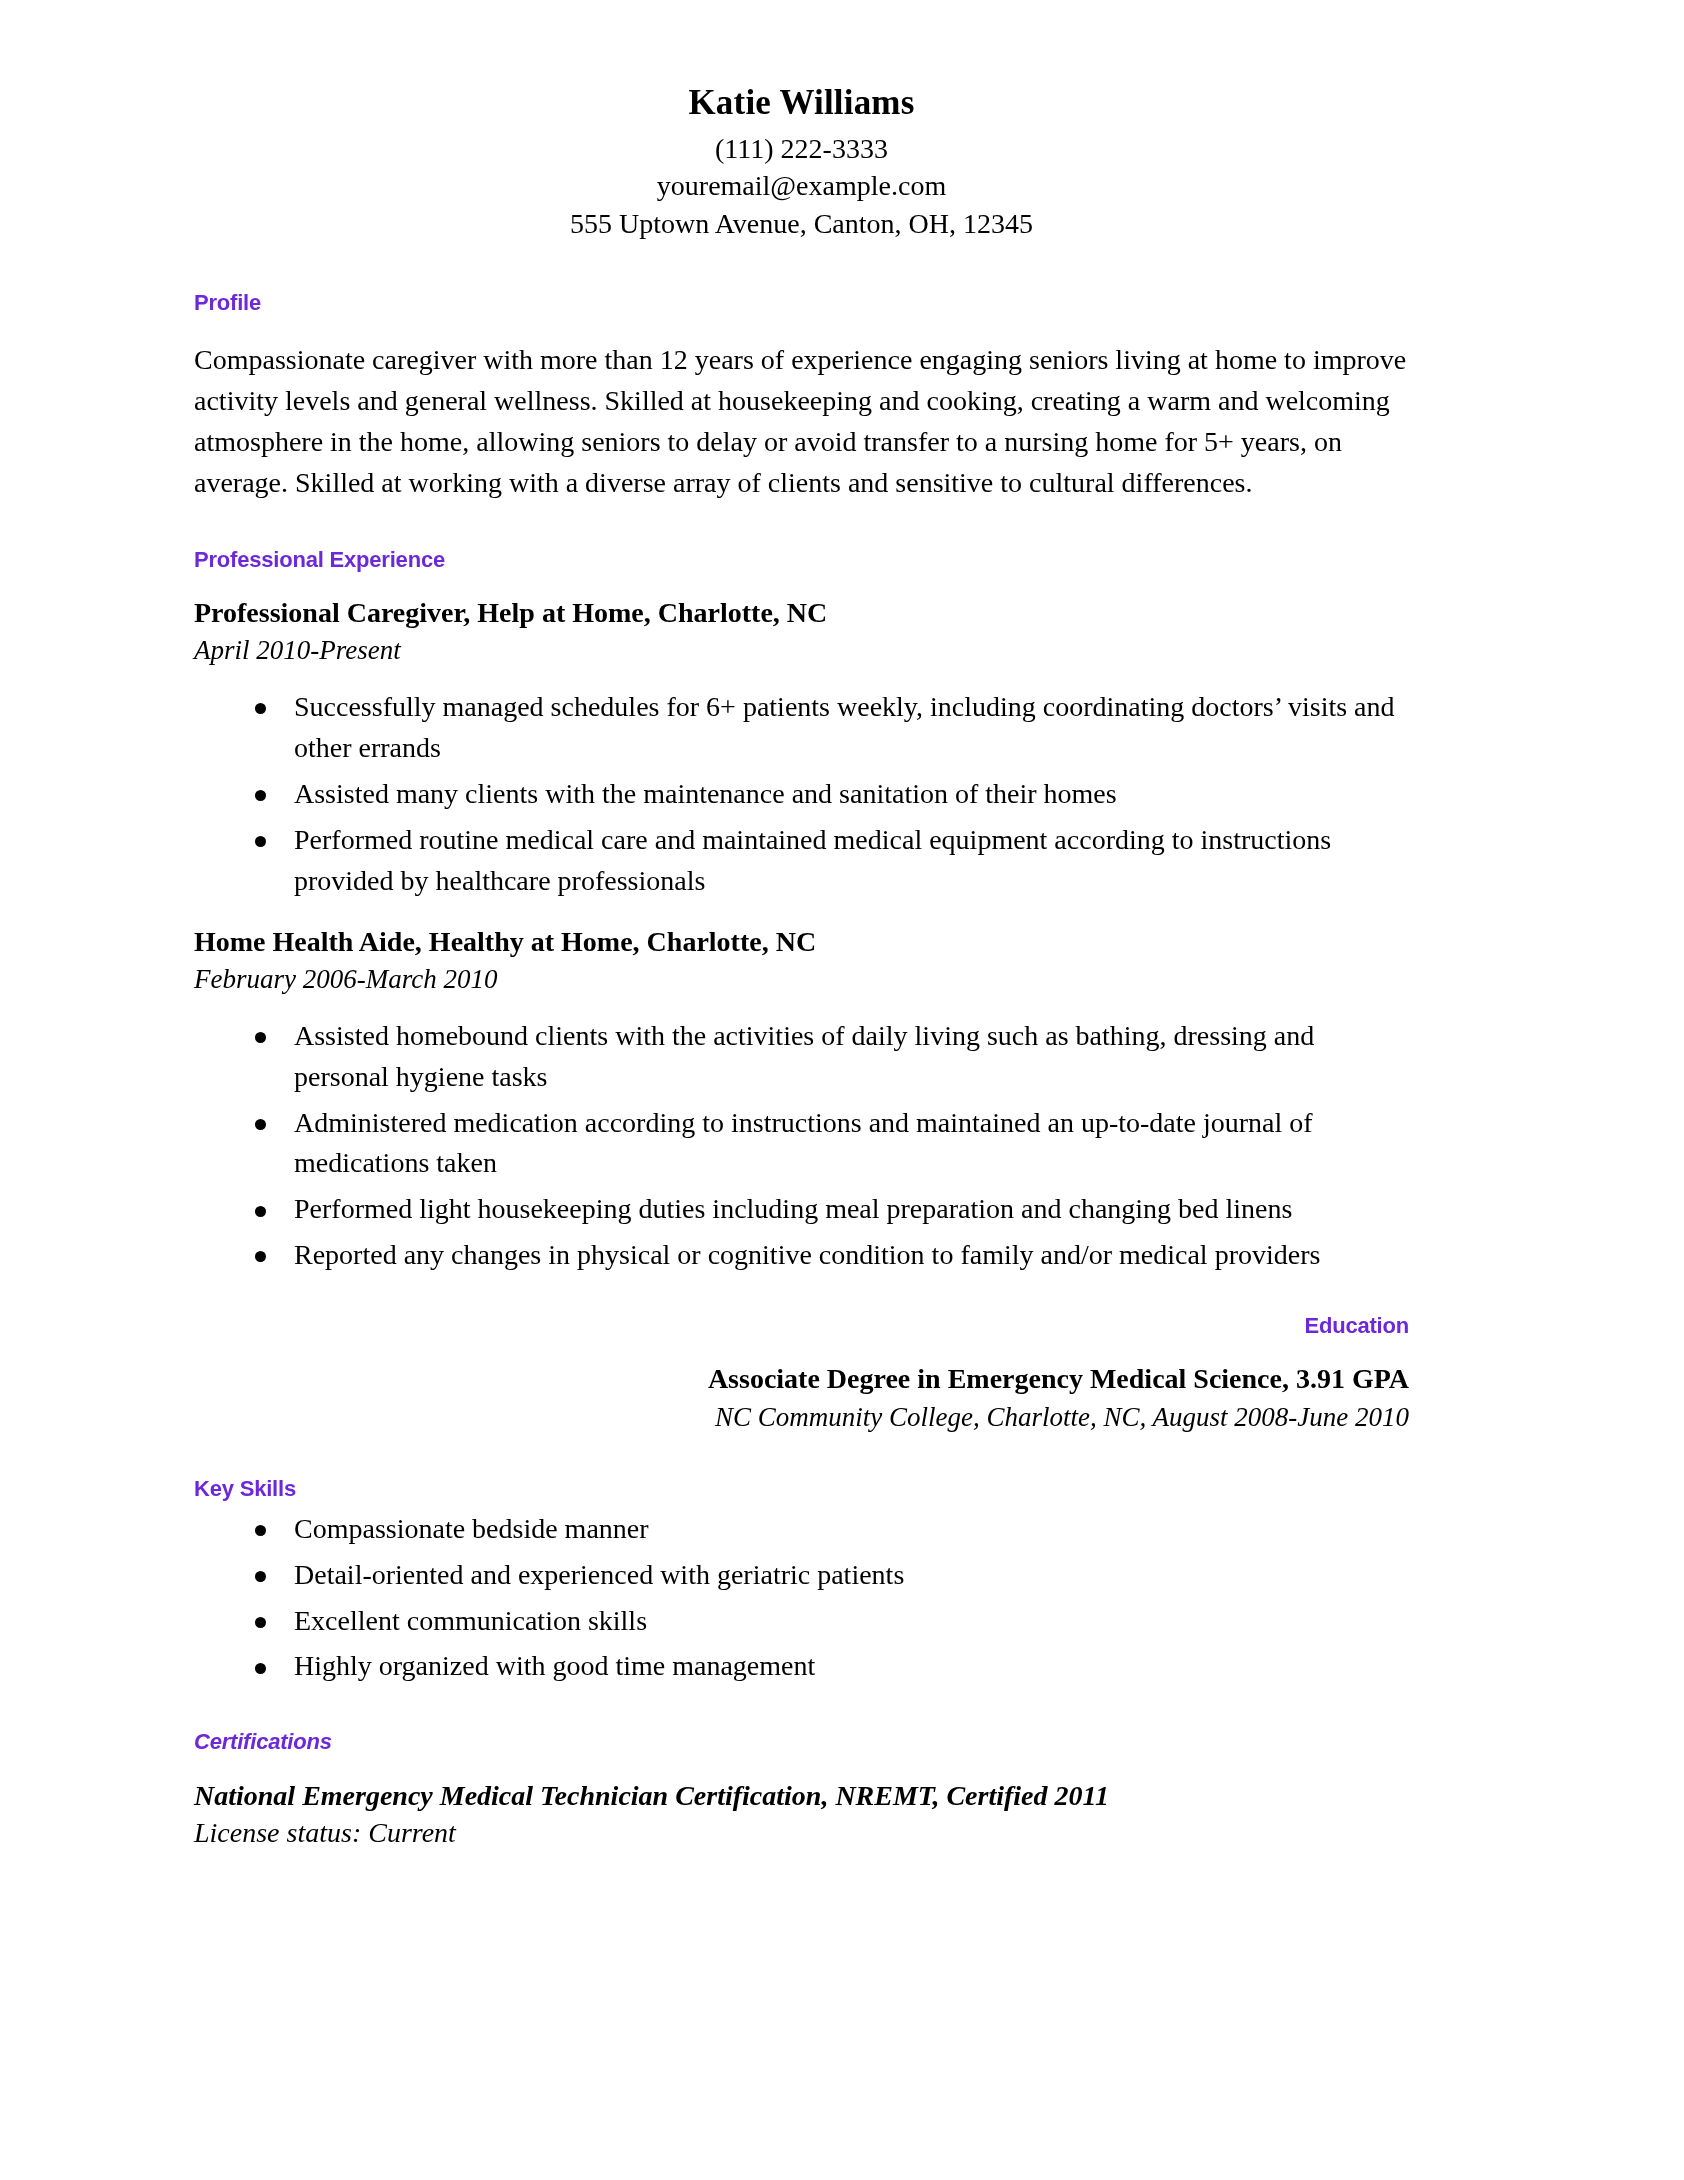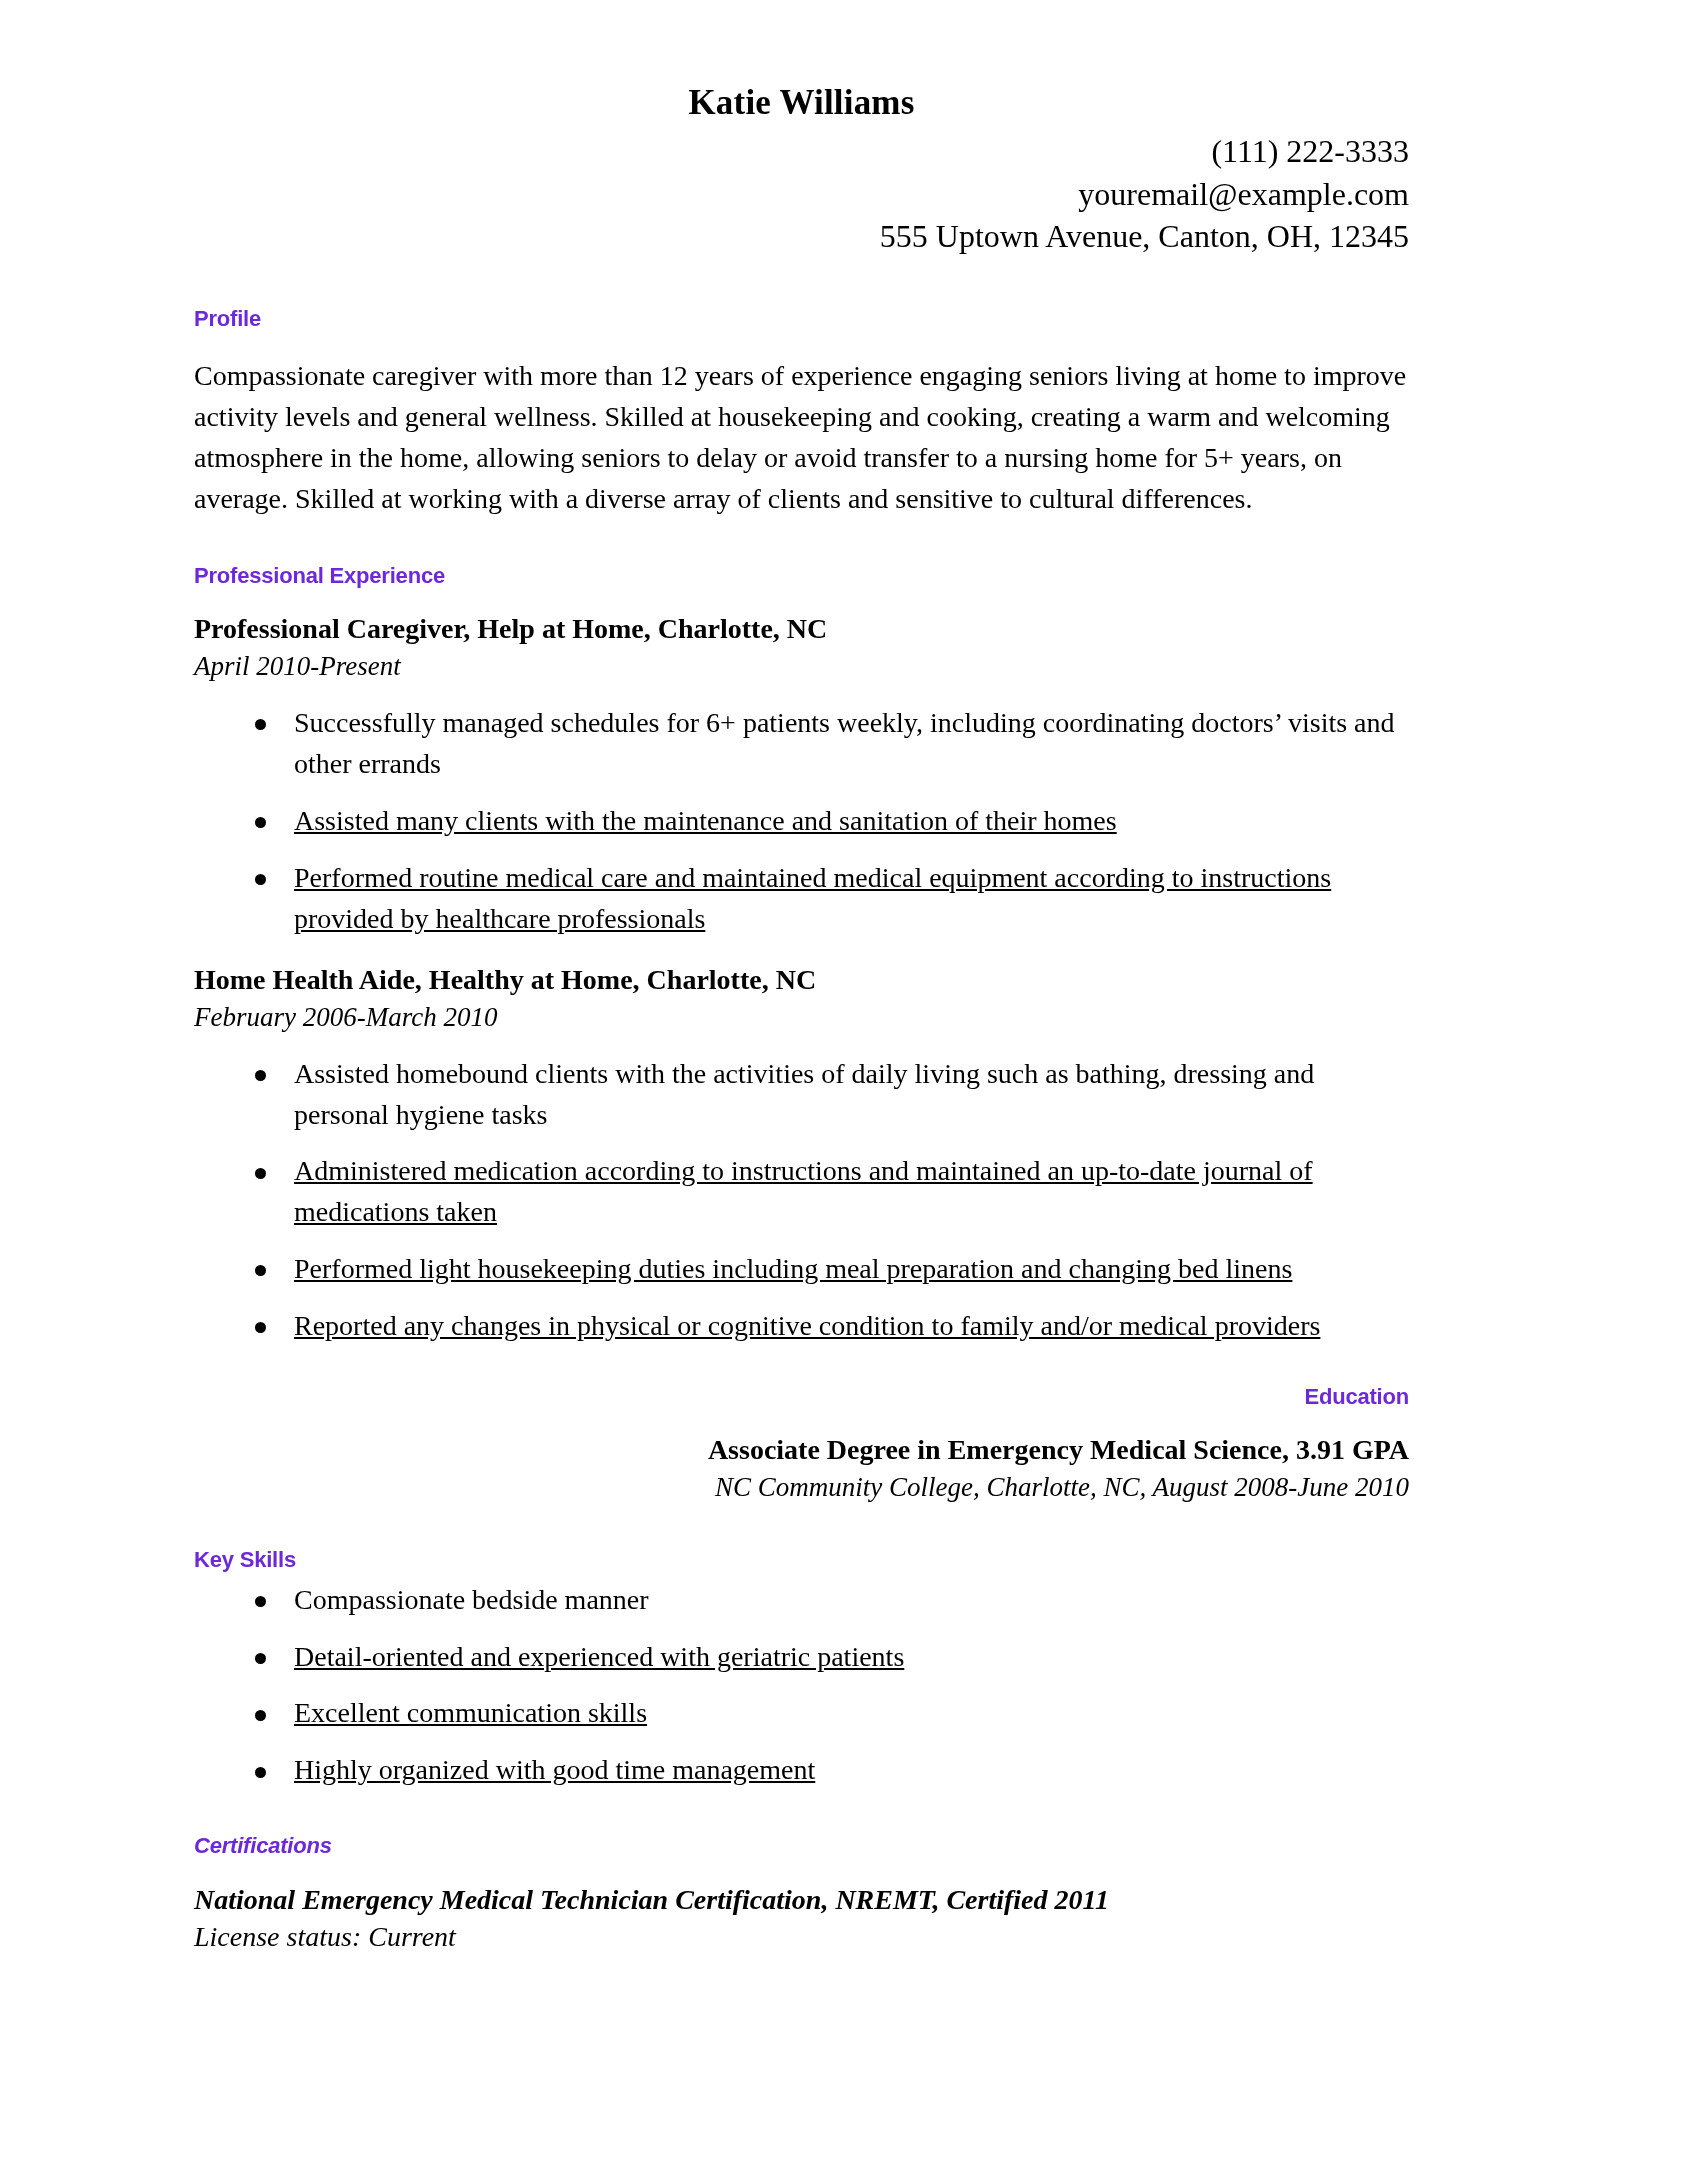--- a/index.html
+++ b/index.html
@@ -32,24 +32,23 @@
   .candidate-name {
     font-family: "Liberation Serif", "DejaVu Serif", serif;
     font-weight: bold;
     font-size: 35px;
     line-height: 1.18;
     letter-spacing: 0.2px;
     margin: 0 0 6.8px 0;
   }
   .contact-line {
     font-family: "Liberation Serif", "DejaVu Serif", serif;
-    font-size: 32px;
+    font-size: 28px;
     line-height: 1.33;
     margin: 0;
-    text-align: right;
   }
 
   
   .section-heading {
     font-family: "Liberation Sans", "DejaVu Sans", sans-serif;
     font-weight: bold;
     font-size: 22px;
     line-height: 1.2;
     color: #6d28d9;
     letter-spacing: -0.2px;
@@ -103,22 +102,21 @@
   }
   ul.bullets li {
     position: relative;
     padding-left: 100px;
     font-family: "Liberation Serif", "DejaVu Serif", serif;
     font-size: 28px;
     line-height: 1.46;
     margin: 0 0 0 0;
   }
   ul.bullets li + li {
-    margin-top: 16px;
-    text-decoration: underline;
+    margin-top: 5px;
   }
   ul.bullets li .bullet-dot {
     position: absolute;
     left: 61px;
     top: 0.58em;
     width: 11px;
     height: 11px;
     border-radius: 50%;
     background: #000000;
     display: block;

